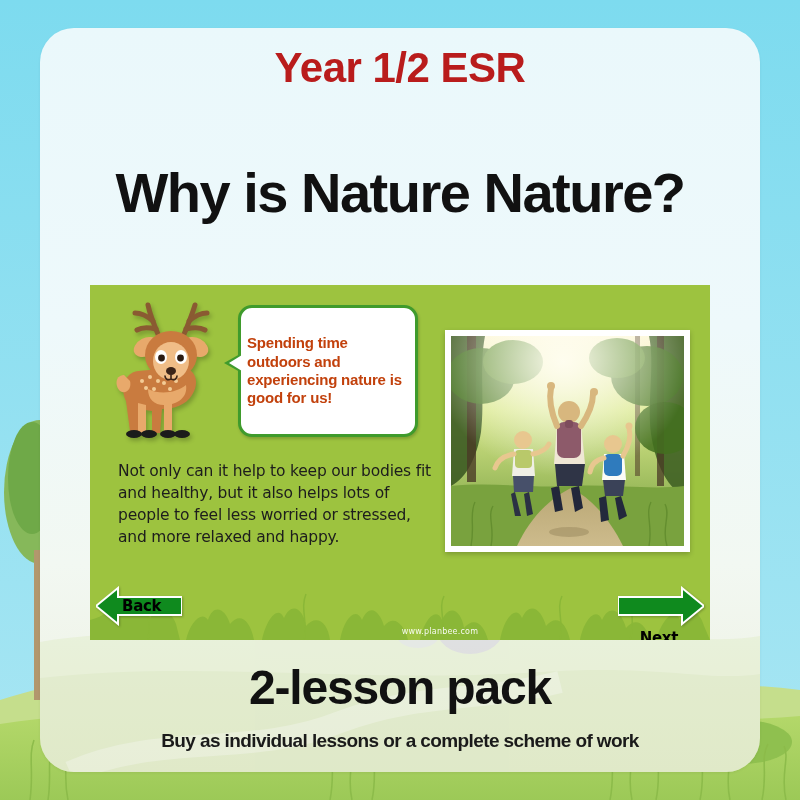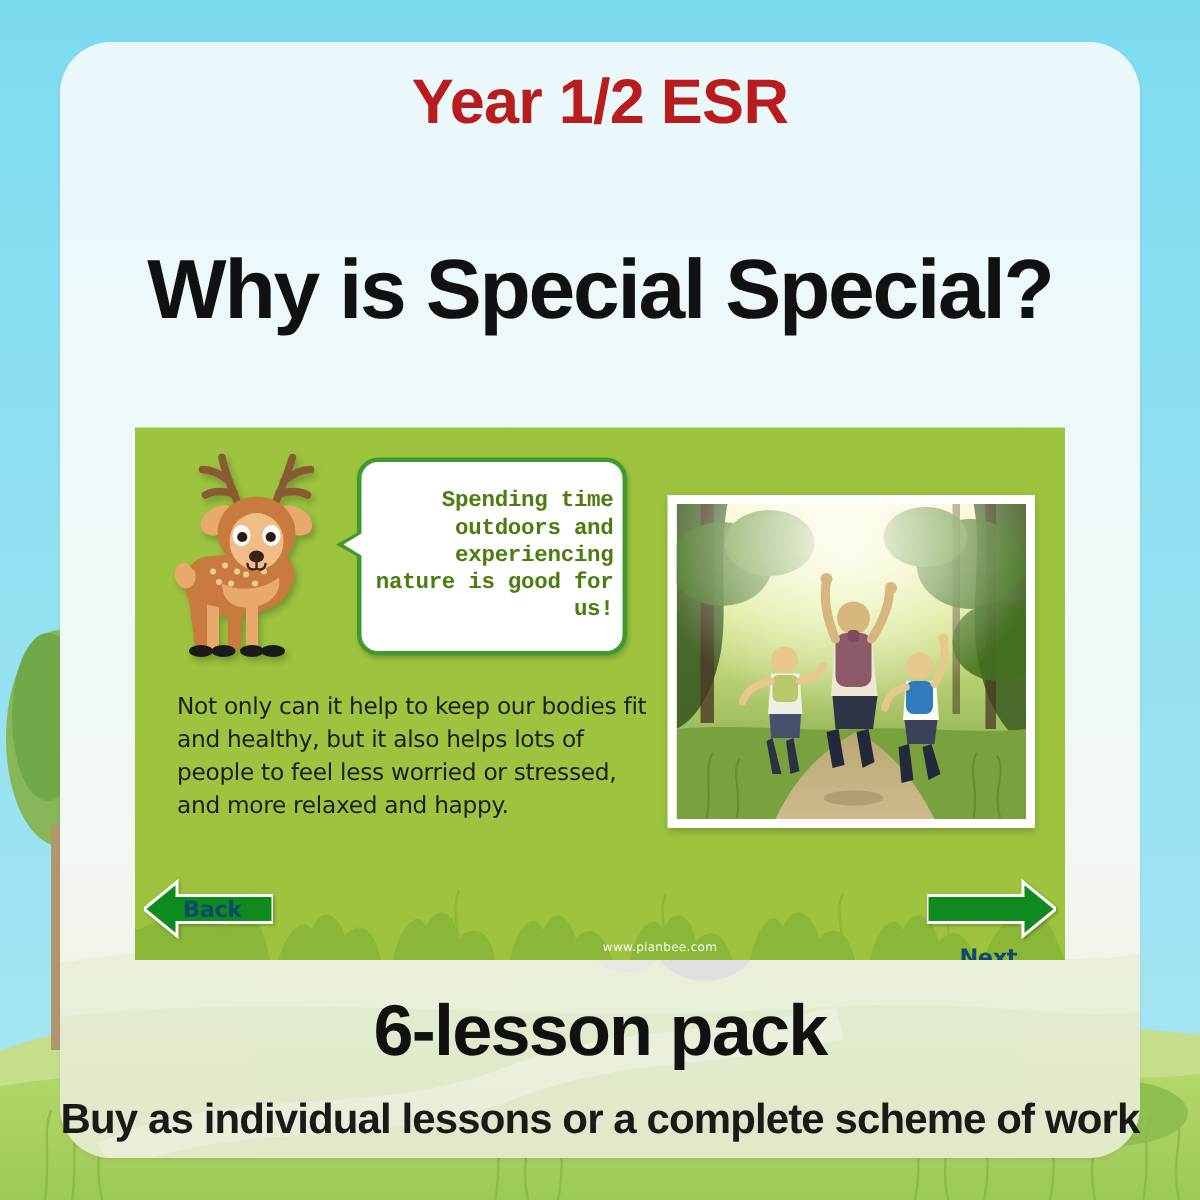--- a/index.html
+++ b/index.html
@@ -66,23 +66,23 @@
   
   #bubble{
     position:absolute; left:148px; top:20px; width:180px; height:132px;
     background:#ffffff;
     border:3px solid #3f9b2c;
     border-radius:14px;
     display:flex; align-items:center; justify-content:center;
     box-shadow:1px 2px 3px rgba(0,0,0,.18);
   }
   #bubble-text{
-    font-family:Liberation Mono, monospace;
+    font-family:Liberation Sans, sans-serif;
     font-size:15px; font-weight:bold; line-height:1.22;
-    color:#4d7c0f; text-align:right; padding:4px 6px;
+    color:#c2410c; text-align:left; padding:4px 6px;
     letter-spacing:-0.2px;
   }
   #bubble-tail{
     position:absolute; left:-17px; top:46px;
     width:0; height:0;
     border-top:9px solid transparent;
     border-bottom:9px solid transparent;
     border-right:16px solid #3f9b2c;
   }
   #bubble-tail-inner{
@@ -113,21 +113,21 @@
 
   
   .navbtn{ position:absolute; bottom:14px; width:86px; height:40px; }
   .navbtn svg{ display:block; width:86px; height:40px;
                filter:drop-shadow(1px 1px 1px rgba(0,0,0,.25)); }
   #btn-back{ left:6px; }
   #btn-next{ right:6px; }
   .navlabel{
     position:absolute; top:50%; transform:translateY(-50%);
     font-family:"DejaVu Sans", sans-serif;
-    font-size:15px; font-weight:bold; color:#0c4a6e;
+    font-size:15px; font-weight:bold; color:#000000;
     letter-spacing:-0.3px;
   }
   #btn-back .navlabel{ left:26px; }
   #btn-next .navlabel{ right:26px;margin-top:32px; }
 
   #watermark{
     position:absolute; bottom:4px; left:0; width:620px;
     text-align:center;
     font-family:"DejaVu Sans", sans-serif;
     font-size:8px; color:#ffffff; opacity:.92;
@@ -138,21 +138,21 @@
   
   #footer-title{
     position:absolute; top:660px; left:0; width:800px;
     text-align:center;
     font-size:48px; font-weight:bold; color:#111111;
     letter-spacing:-1.2px; z-index:7;
   }
   #footer-sub{
     position:absolute; top:730px; left:0; width:800px;
     text-align:center;
-    font-size:28px; font-weight:bold; color:#1a1a1a;
+    font-size:19px; font-weight:bold; color:#1a1a1a;
     letter-spacing:-0.6px; z-index:7;
   }
 </style>
 </head>
 <body>
 
 <div id="bg">
   <svg viewBox="0 0 800 800" xmlns="http://www.w3.org/2000/svg">
     <defs>
       <linearGradient id="skyg" x1="0" y1="0" x2="0" y2="1">
@@ -207,21 +207,21 @@
       <path d="M0 96 C 160 78, 320 102, 500 90 C 620 82, 670 100, 720 92 L720 190 L0 190 Z" fill="#c2da93"></path>
       <ellipse cx="430" cy="46" rx="34" ry="26" fill="#b9b2cc"></ellipse>
       <ellipse cx="378" cy="52" rx="22" ry="14" fill="#cfd0d8"></ellipse>
       <path d="M30 190 C 120 150, 210 176, 300 140 C 380 110, 440 120, 520 100" stroke="#e6efd4" stroke-width="22" fill="none" opacity=".75"></path>
     </svg>
   </div>
 
 </div>
 
 <div id="eyebrow">Year 1/2 ESR</div>
-<div id="page-title">Why is Special Special?</div>
+<div id="page-title">Why is Nature Nature?</div>
 
 <div id="slide">
 
   <div id="slide-grass">
     <svg viewBox="0 0 620 60" xmlns="http://www.w3.org/2000/svg">
       <rect width="620" height="60" fill="#9dc33f"></rect>
       <g fill="#8ab737">
         <path d="M0 60 L0 40 C 18 36, 26 22, 36 30 C 44 16, 56 26, 60 38 C 70 24, 82 32, 86 44 L90 60 Z"></path>
         <path d="M96 60 C 100 42, 112 30, 118 40 C 124 22, 136 30, 140 44 C 150 32, 160 40, 164 60 Z"></path>
         <path d="M172 60 C 176 40, 188 24, 194 38 C 202 20, 214 30, 216 46 C 226 34, 238 42, 240 60 Z"></path>
@@ -402,14 +402,14 @@
   <div class="navbtn" id="btn-next">
     <svg viewBox="0 0 86 40" xmlns="http://www.w3.org/2000/svg">
       <path d="M86 20 L64 2 L64 11 L0 11 L0 29 L64 29 L64 38 Z" fill="#0f8a1e" stroke="#ffffff" stroke-width="2"></path>
     </svg>
     <span class="navlabel">Next</span>
   </div>
 
   <div id="watermark">www.planbee.com</div>
 </div>
 
-<div id="footer-title">6-lesson pack</div>
+<div id="footer-title">2-lesson pack</div>
 <div id="footer-sub">Buy as individual lessons or a complete scheme of work</div>
 
 </body></html>

